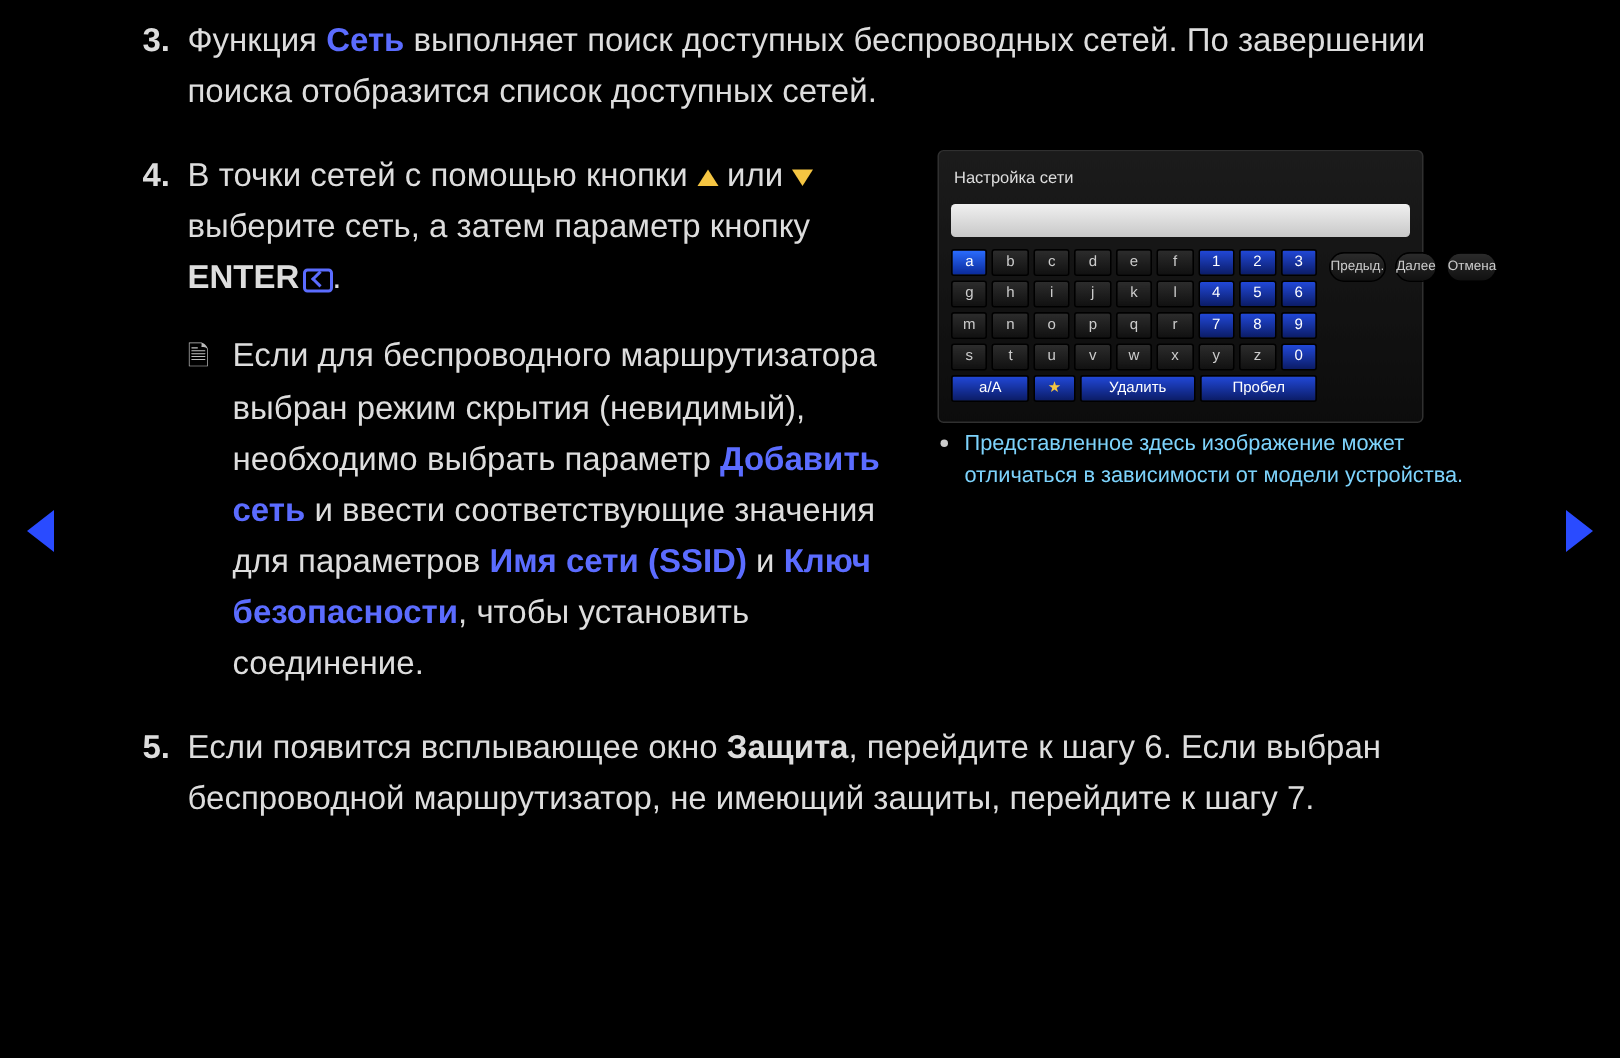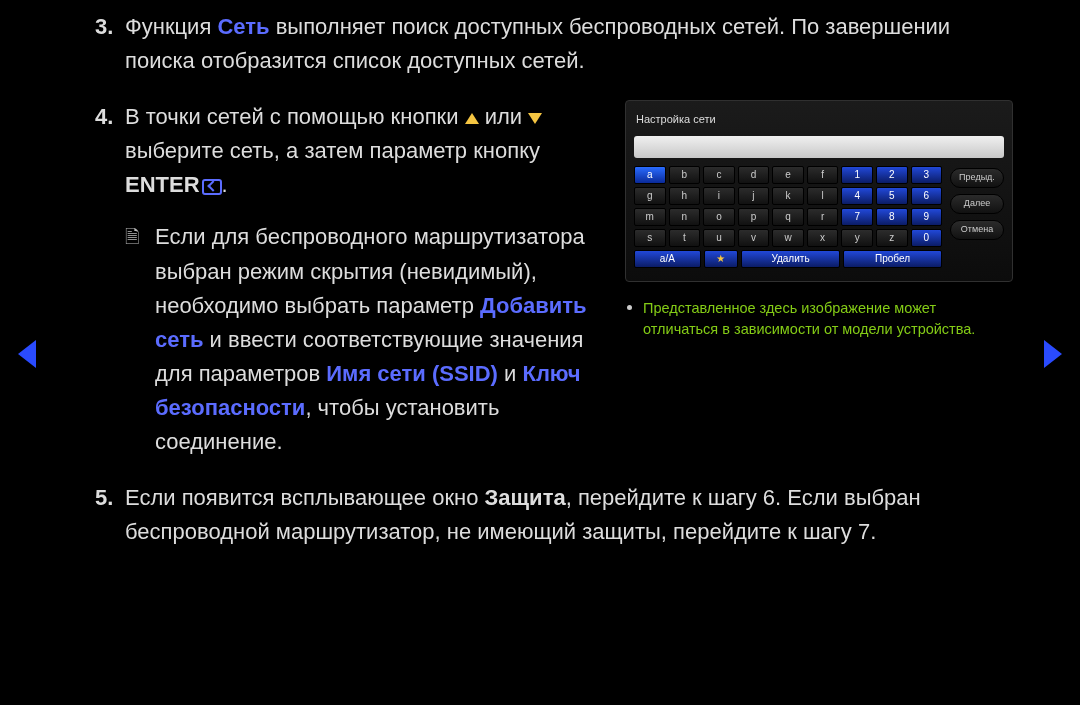--- a/index.html
+++ b/index.html
@@ -19,35 +19,35 @@
   .enter-icon:after{content:"";position:absolute;right:3px;bottom:3px;width:6px;height:6px;border-left:2px solid #5b6cff;border-bottom:2px solid #5b6cff;transform:rotate(45deg)}
   .tri{display:inline-block;width:0;height:0;vertical-align:middle}
   .tri.up{border-left:7px solid transparent;border-right:7px solid transparent;border-bottom:11px solid #f5c542}
   .tri.down{border-left:7px solid transparent;border-right:7px solid transparent;border-top:11px solid #f5c542}
   .nav-left,.nav-right{position:absolute;top:340px;width:0;height:0}
   .nav-left{left:18px;border-top:14px solid transparent;border-bottom:14px solid transparent;border-right:18px solid #2a4bff}
   .nav-right{right:18px;border-top:14px solid transparent;border-bottom:14px solid transparent;border-left:18px solid #2a4bff}
   .footer{position:absolute;bottom:20px;left:0;width:100%;text-align:center;color:#ccc;font-size:18px}
 
   .osk-panel-wrap{flex:0 0 390px}
-  .osk-panel{width:388px;background:linear-gradient(#1b1b1b,#0c0c0c);border:1px solid #303030;border-radius:4px;padding:8px 8px 10px 8px;font-size:10px;color:#ddd}
+  .osk-panel{width:324px;background:linear-gradient(#1b1b1b,#0c0c0c);border:1px solid #303030;border-radius:4px;padding:8px 8px 10px 8px;font-size:10px;color:#ddd}
   .osk-title{font-size:11px;margin:2px 0 8px 2px;color:#ddd}
   .osk-hint{font-size:10px;color:#ccc;margin:0 2px 6px 2px}
   .osk-field{height:22px;background:linear-gradient(#f0f0f0,#c8c8c8);border-radius:3px;margin-bottom:8px}
   .osk-body{display:flex;gap:8px}
   .osk-keys{flex:1}
   .krow{display:flex;gap:3px;margin-bottom:3px}
   .key{flex:1;height:18px;background:linear-gradient(#2c2c2c,#111);border:1px solid #000;border-radius:2px;color:#ccc;font-size:10px;display:flex;align-items:center;justify-content:center}
   .key.num{background:linear-gradient(#2148d8,#0b1c66);color:#fff}
   .key.sel{background:linear-gradient(#2a6cff,#0a2a99);color:#fff}
   .key.wide2{flex:2}
   .key.wide3{flex:3}
-  .side-btns{width:54px;display:flex;flex-direction:column;gap:6px;padding-top:2px}
+  .side-btns{width:54px;display:flex;flex-direction:row;gap:6px;padding-top:2px}
   .sbtn{height:20px;border-radius:10px;background:linear-gradient(#2b2b2b,#111);border:1px solid #000;color:#ccc;font-size:9px;display:flex;align-items:center;justify-content:center}
-  .caption{margin-top:16px;font-size:14.5px;line-height:1.4;color:#84cc16;padding-left:18px;position:relative}
+  .caption{margin-top:4px;font-size:14.5px;line-height:1.4;color:#7dd3fc;padding-left:18px;position:relative}
   .caption .bullet{position:absolute;left:2px;top:7px;width:5px;height:5px;border-radius:50%;background:#ccc}
   .star{color:#f5c542}
 </style>
 </head>
 <body>
 
 <div class="page">
   <div class="content">
     <ol class="steps">
 

